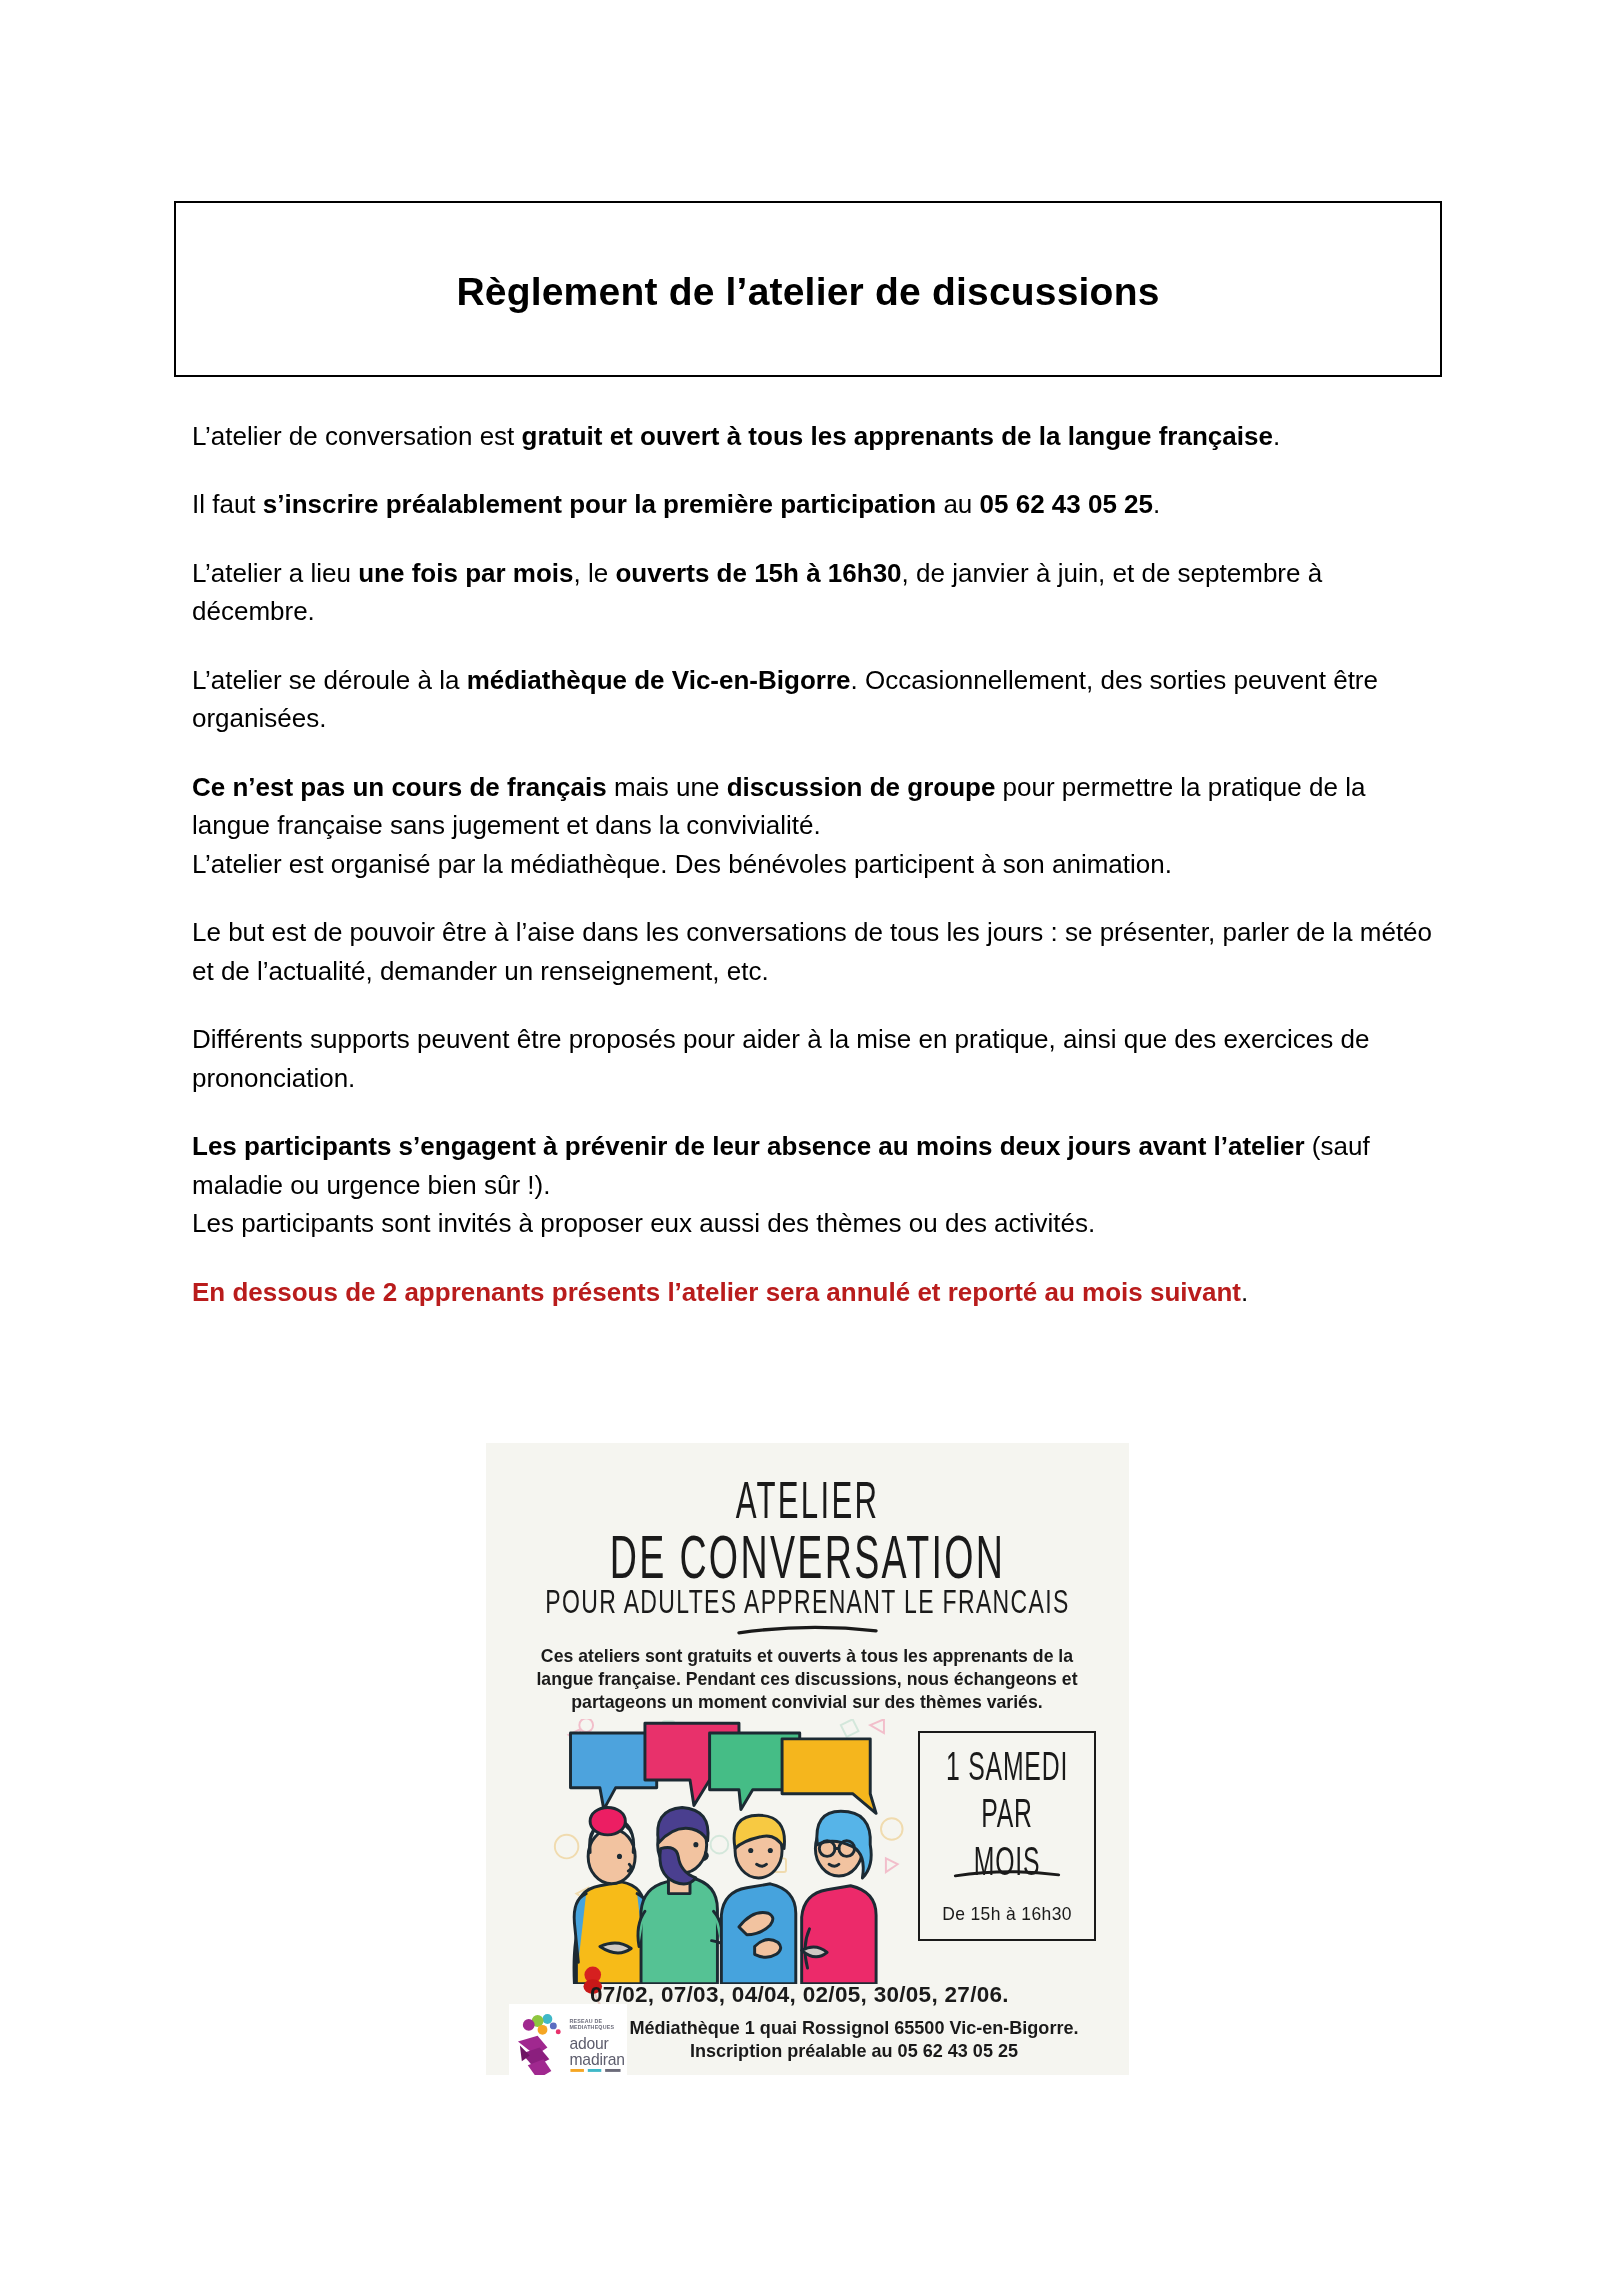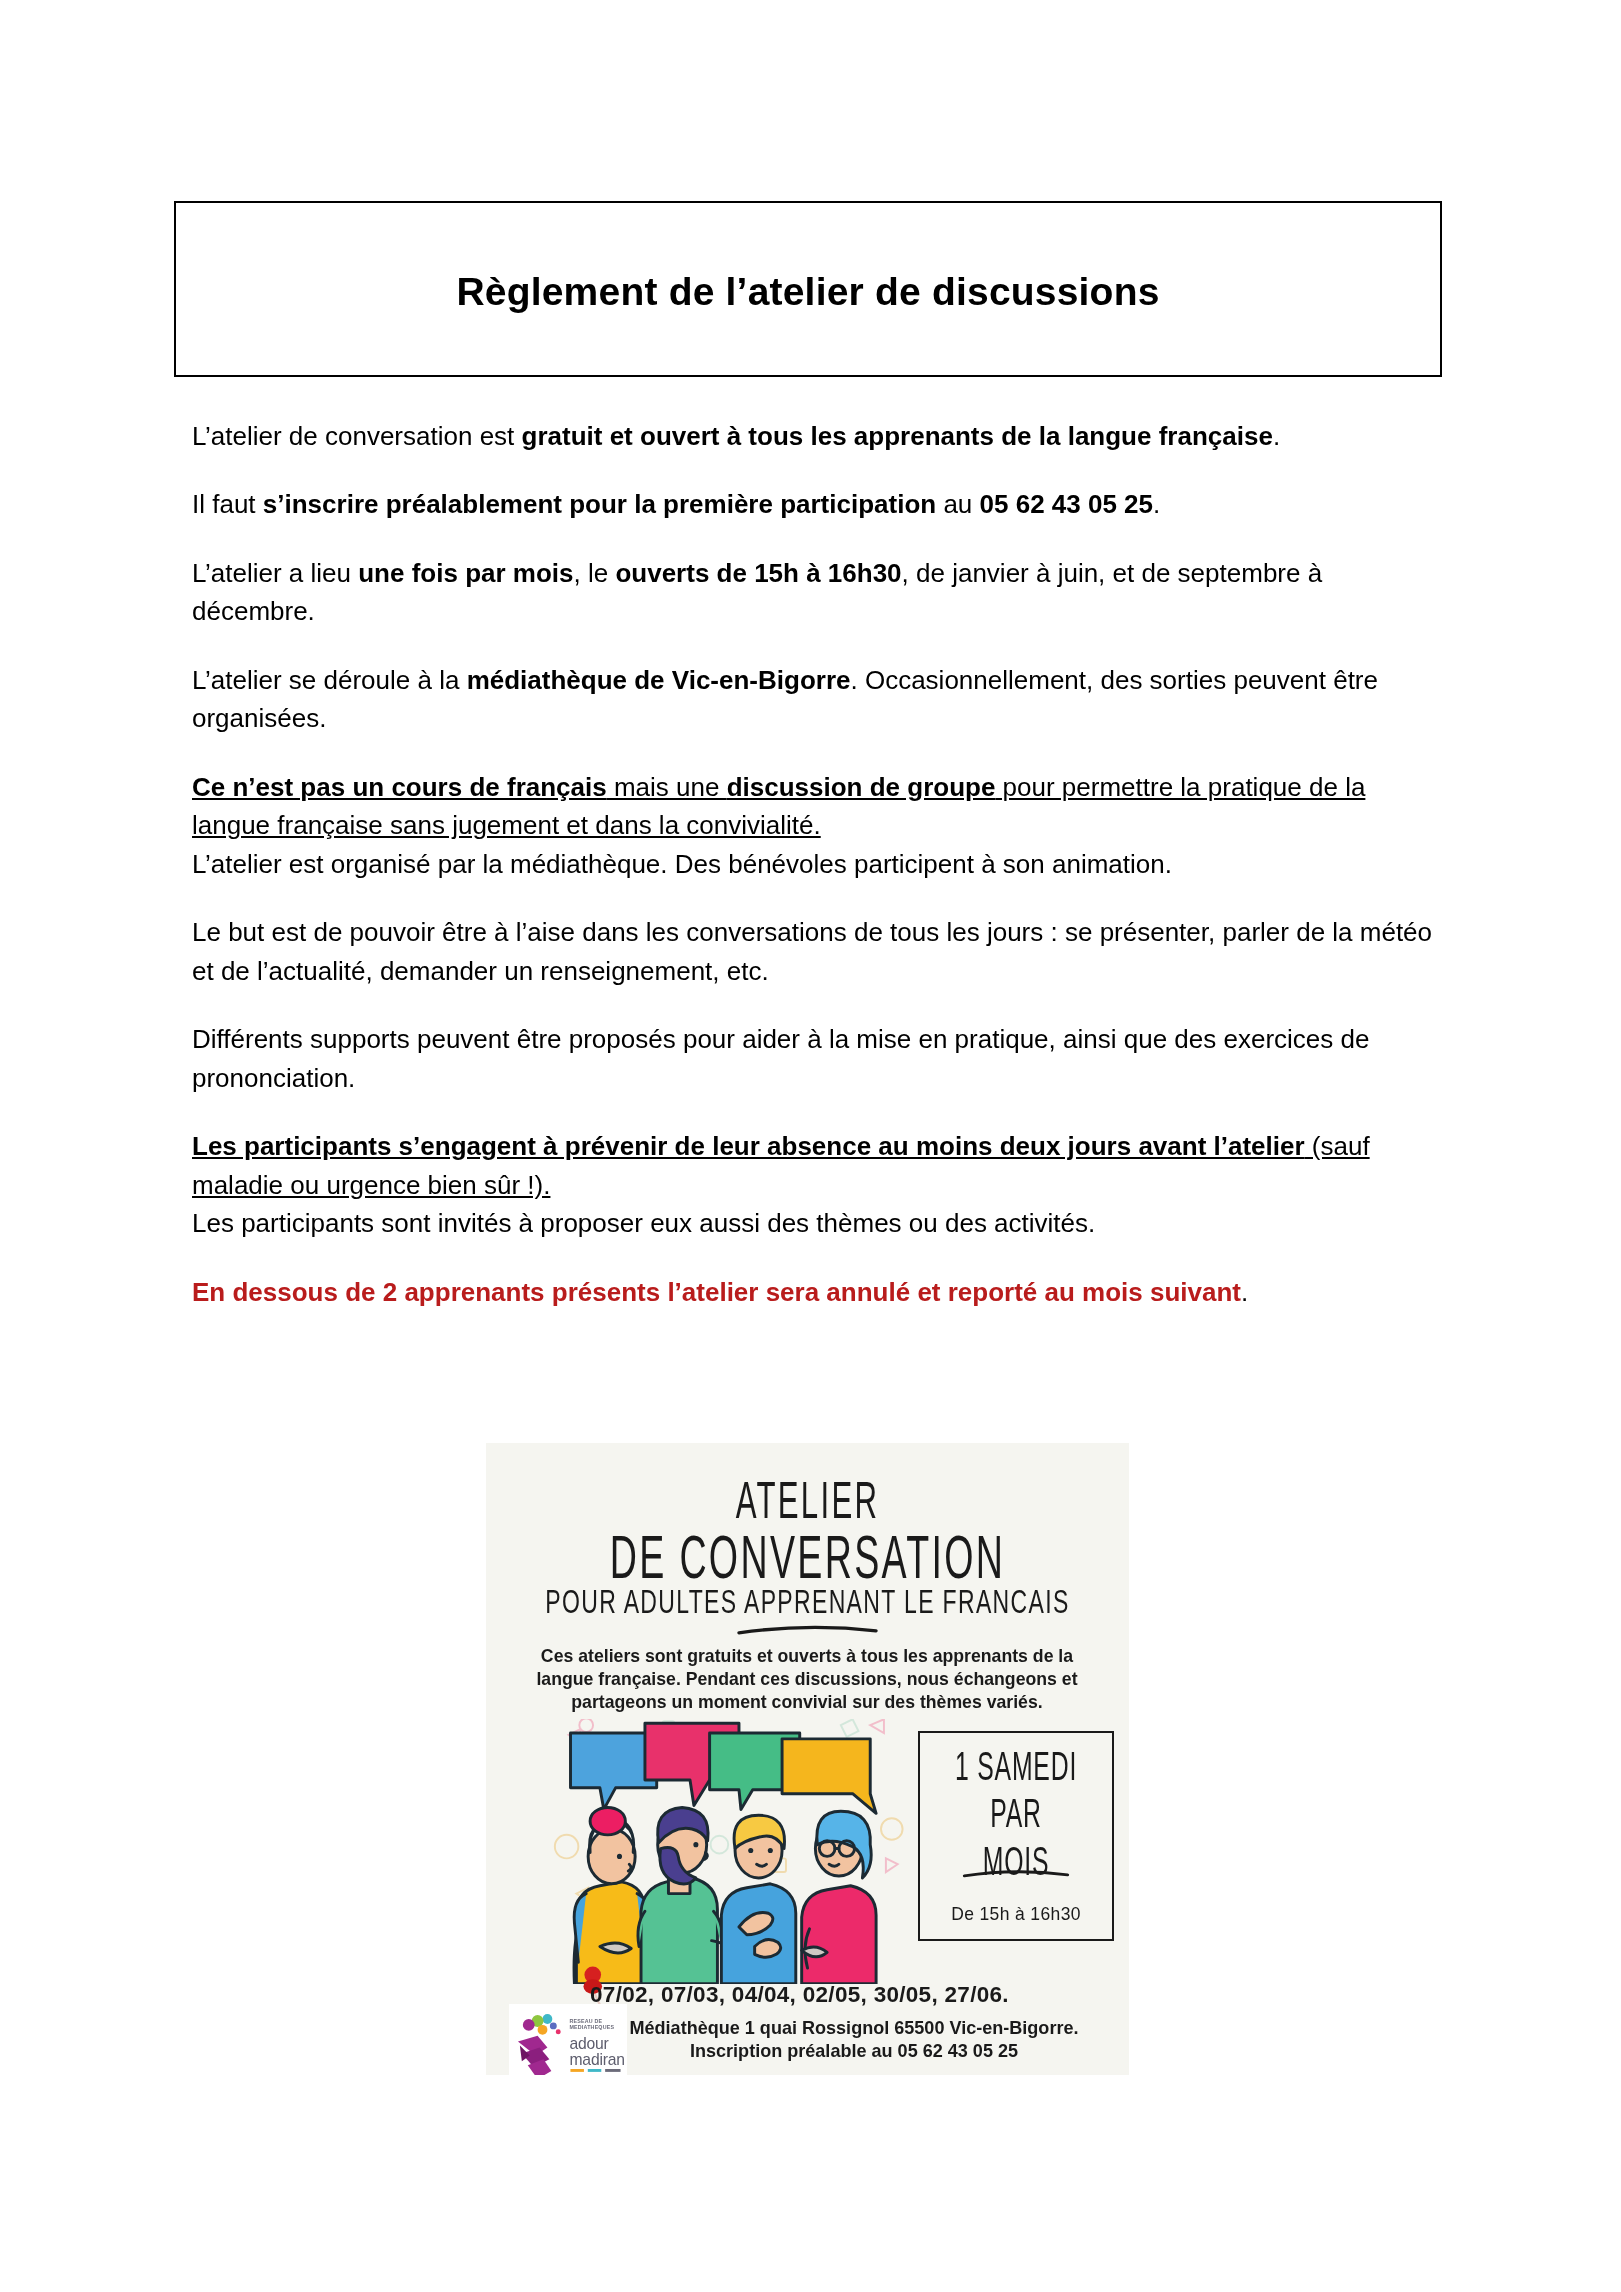--- a/index.html
+++ b/index.html
@@ -54,21 +54,20 @@
   }
   .para {
     font-size: 26px;
     line-height: 1.48;
     margin: 0 0 30px 0;
     text-align: left;
     color: #000000;
   }
   .para.tight {
     margin-bottom: 0;
-    text-decoration: underline;
   }
   .para b {
     font-weight: bold;
   }
   .para .red {
     color: #b91c1c;
     font-weight: bold;
     margin-top: 32px;
   }
 
@@ -144,21 +143,21 @@
     top: 276px;
     width: 382px;
     height: 265px;
   }
 
   
   .samedi-box {
     position: absolute;
     left: 432px;
     top: 288px;
-    width: 196px;
+    width: 178px;
     height: 210px;
     border: 2.9px solid #1a1a1a;
     box-sizing: border-box;
     background: transparent;
     text-align: center;
     font-family: "Liberation Sans Narrow", "Liberation Sans", sans-serif;
     color: #1a1a1a;
   }
   .samedi-box .s1 {
     display: block;

